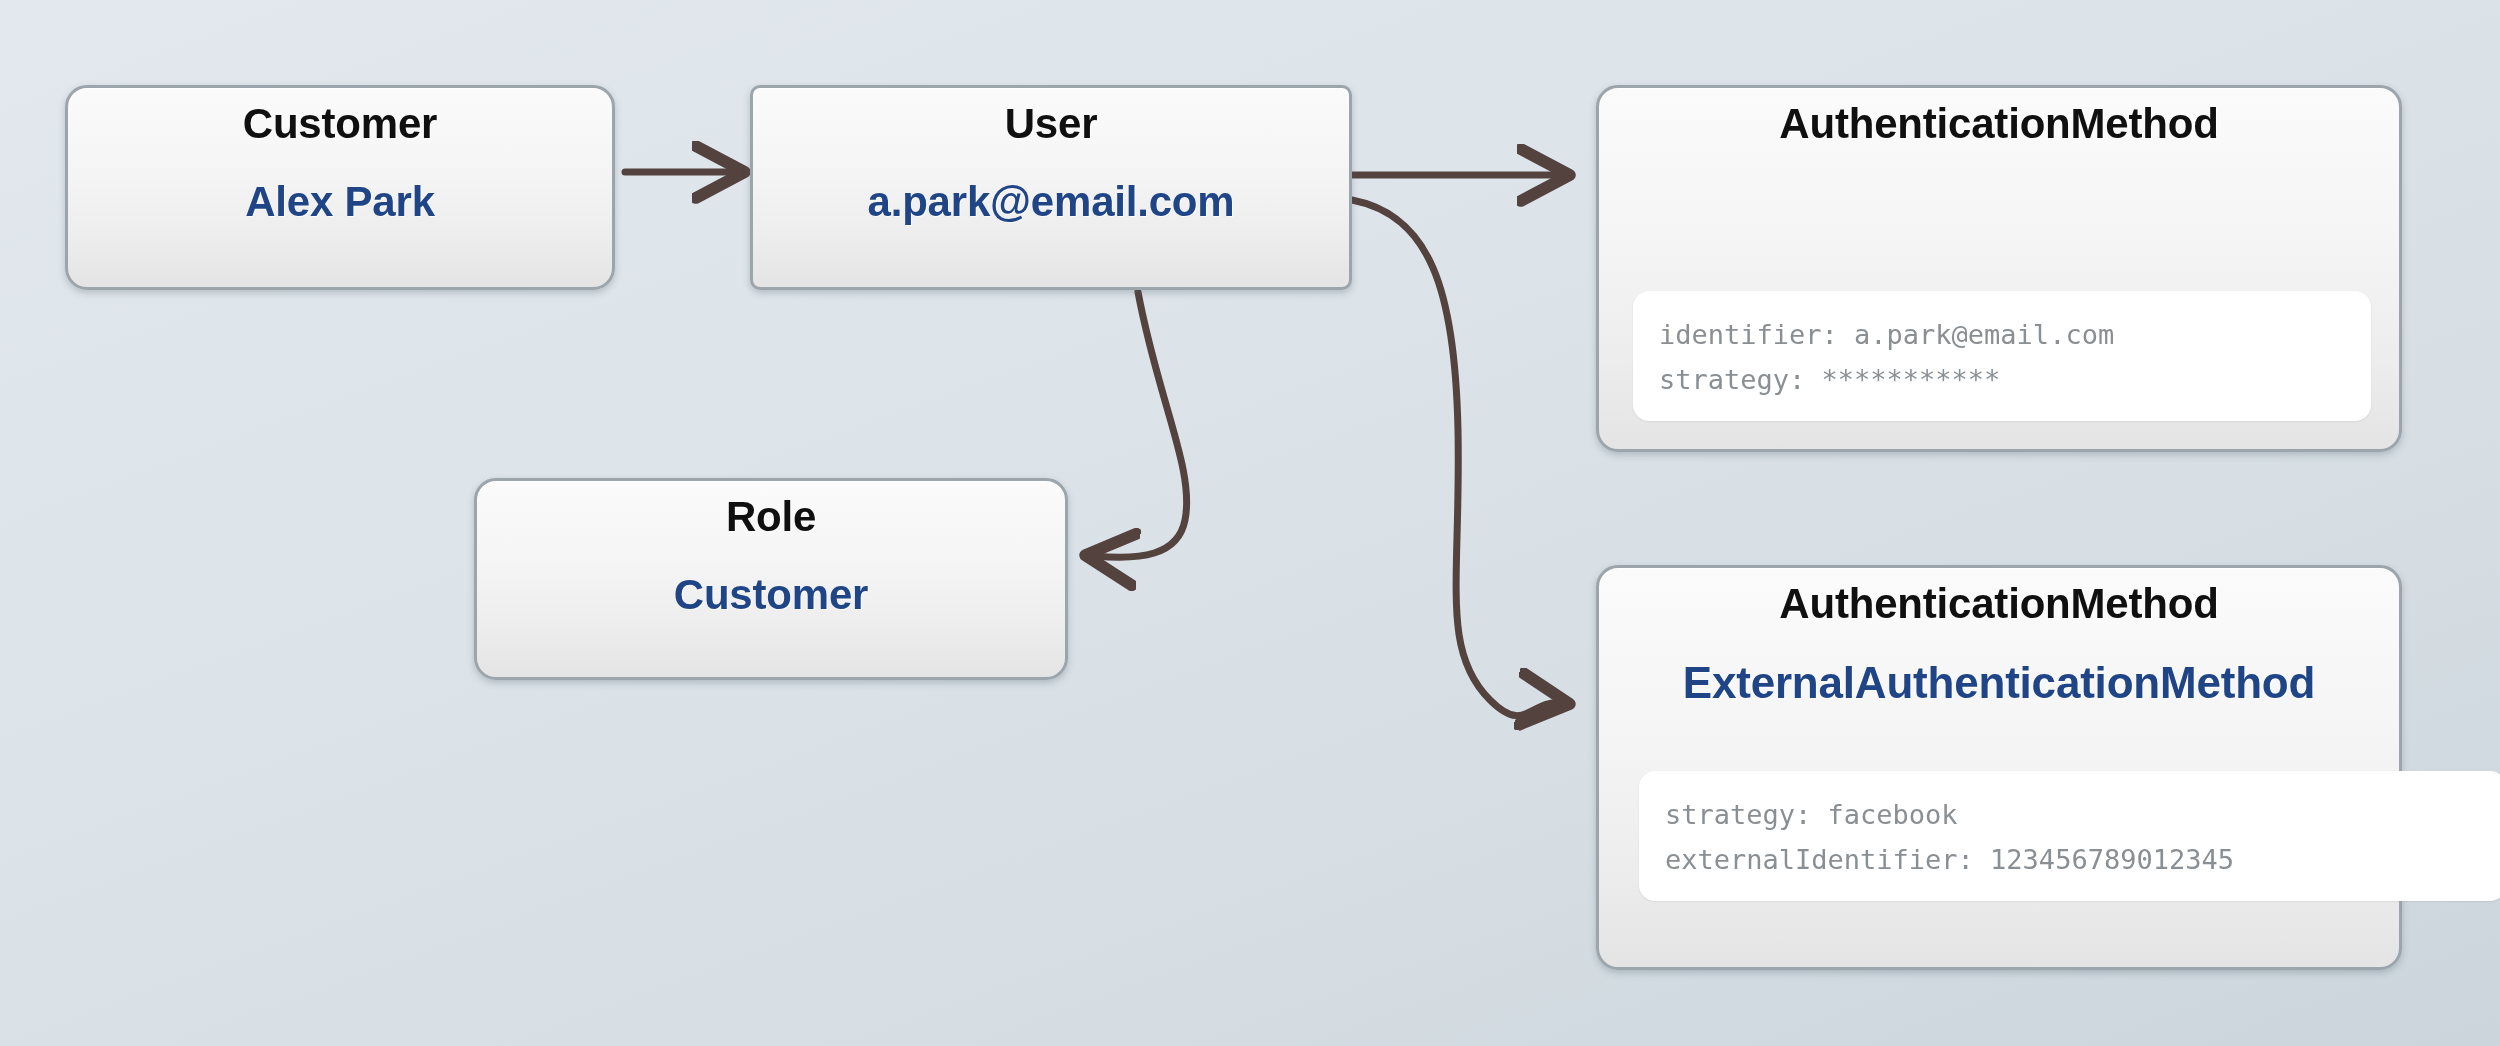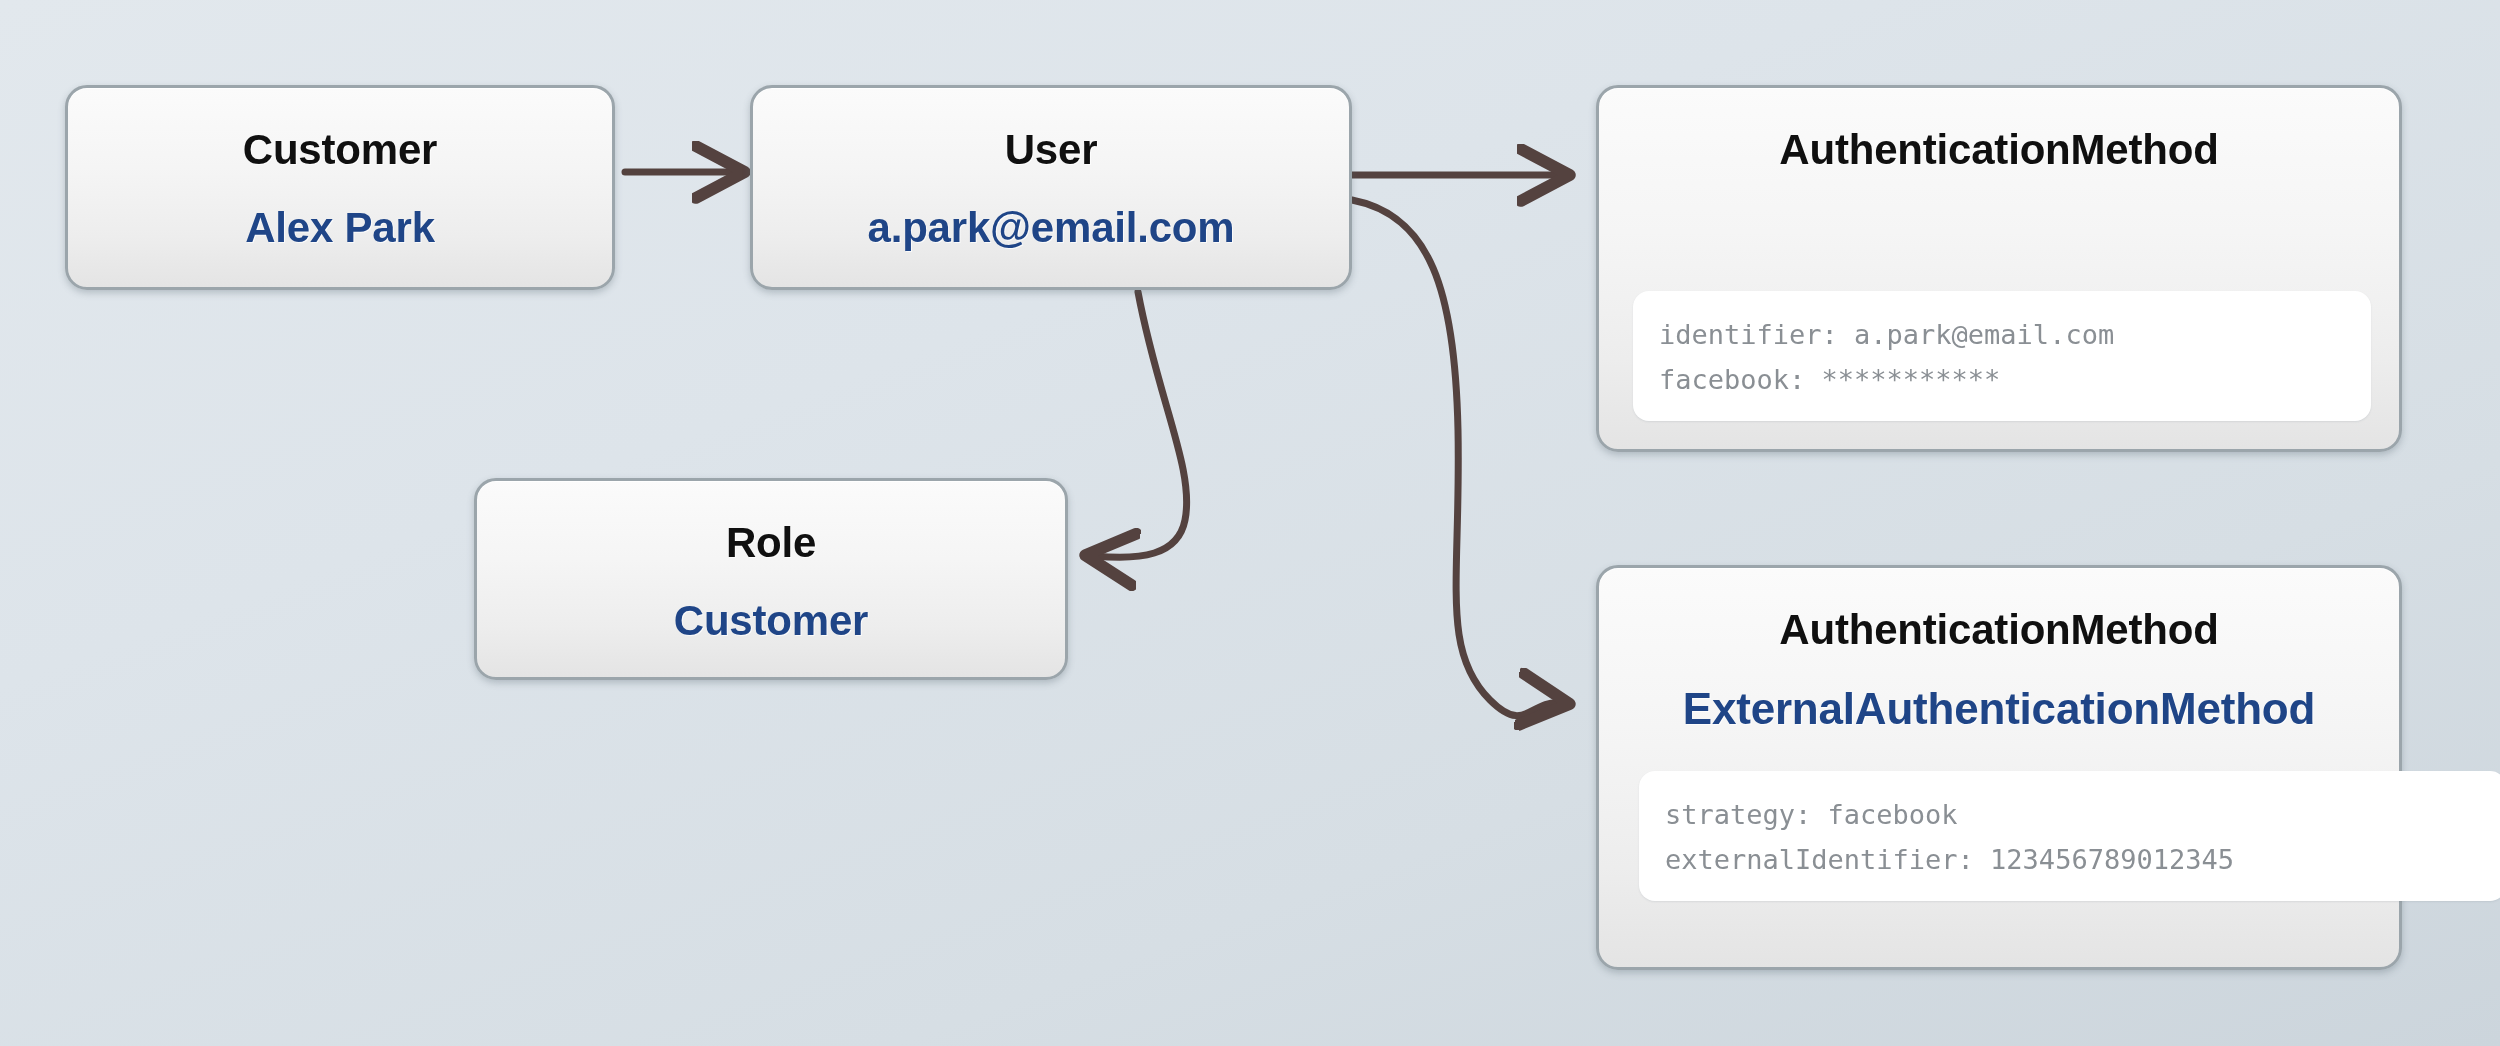--- a/index.html
+++ b/index.html
@@ -23,21 +23,21 @@
   .node {
     position: absolute;
     box-sizing: border-box;
     border: 3px solid #9ba5ab;
     border-radius: 22px;
     background: linear-gradient(180deg, #fbfbfb 0%, #f5f5f5 40%, #ededed 75%, #e4e4e4 100%);
     box-shadow: 0 3px 7px rgba(80, 95, 105, 0.30), inset 0 1px 0 rgba(255,255,255,0.9);
     display: flex;
     flex-direction: column;
     align-items: center;
-    padding-top: 38px;
+    padding-top: 12px;
   }
   .node-type {
     font-size: 42px;
     font-weight: bold;
     color: #101010;
     letter-spacing: -0.2px;
     text-shadow: 1px 1px 0 rgba(255,255,255,0.75);
     line-height: 1.15;
     white-space: nowrap;
   }
@@ -109,35 +109,35 @@
     <g>
       <path d="M1352,200 C1430,215 1455,290 1458,430 C1461,580 1440,650 1490,700 C1525,735 1530,700 1560,703" fill="none" stroke="#54423f" stroke-width="7" stroke-linecap="round" marker-end="url(#arrowhead)"></path>
     </g>
   </svg>
 
   <div class="node" style="left:65px; top:85px; width:550px; height:205px;">
     <div class="node-type">Customer</div>
     <div class="node-value">Alex Park</div>
   </div>
 
-  <div class="node" style="left:750px; top:85px; width:602px; height:205px;">
+  <div class="node" style="left:750px; top:85px; width:602px; height:205px;border-radius:10px;">
     <div class="node-type">User</div>
     <div class="node-value">a.park@email.com</div>
   </div>
 
   <div class="node" style="left:474px; top:458px; width:594px; height:202px;margin-top:20px;">
     <div class="node-type">Role</div>
     <div class="node-value">Customer</div>
   </div>
 
   <div class="node" style="left:1596px; top:85px; width:806px; height:367px;">
     <div class="node-type">AuthenticationMethod</div>
     <div class="detail-panel" style="left:34px; top:203px; width:738px; height:130px;">
       <div class="detail-row">identifier: a.park@email.com</div>
-      <div class="detail-row">facebook: ***********</div>
+      <div class="detail-row">strategy: ***********</div>
     </div>
   </div>
 
   <div class="node" style="left:1596px; top:565px; width:806px; height:405px;">
     <div class="node-type">AuthenticationMethod</div>
     <div class="node-value wide">ExternalAuthenticationMethod</div>
     <div class="detail-panel" style="left:40px; top:203px; width:867px; height:130px;">
       <div class="detail-row">strategy: facebook</div>
       <div class="detail-row">externalIdentifier: 123456789012345</div>
     </div>

